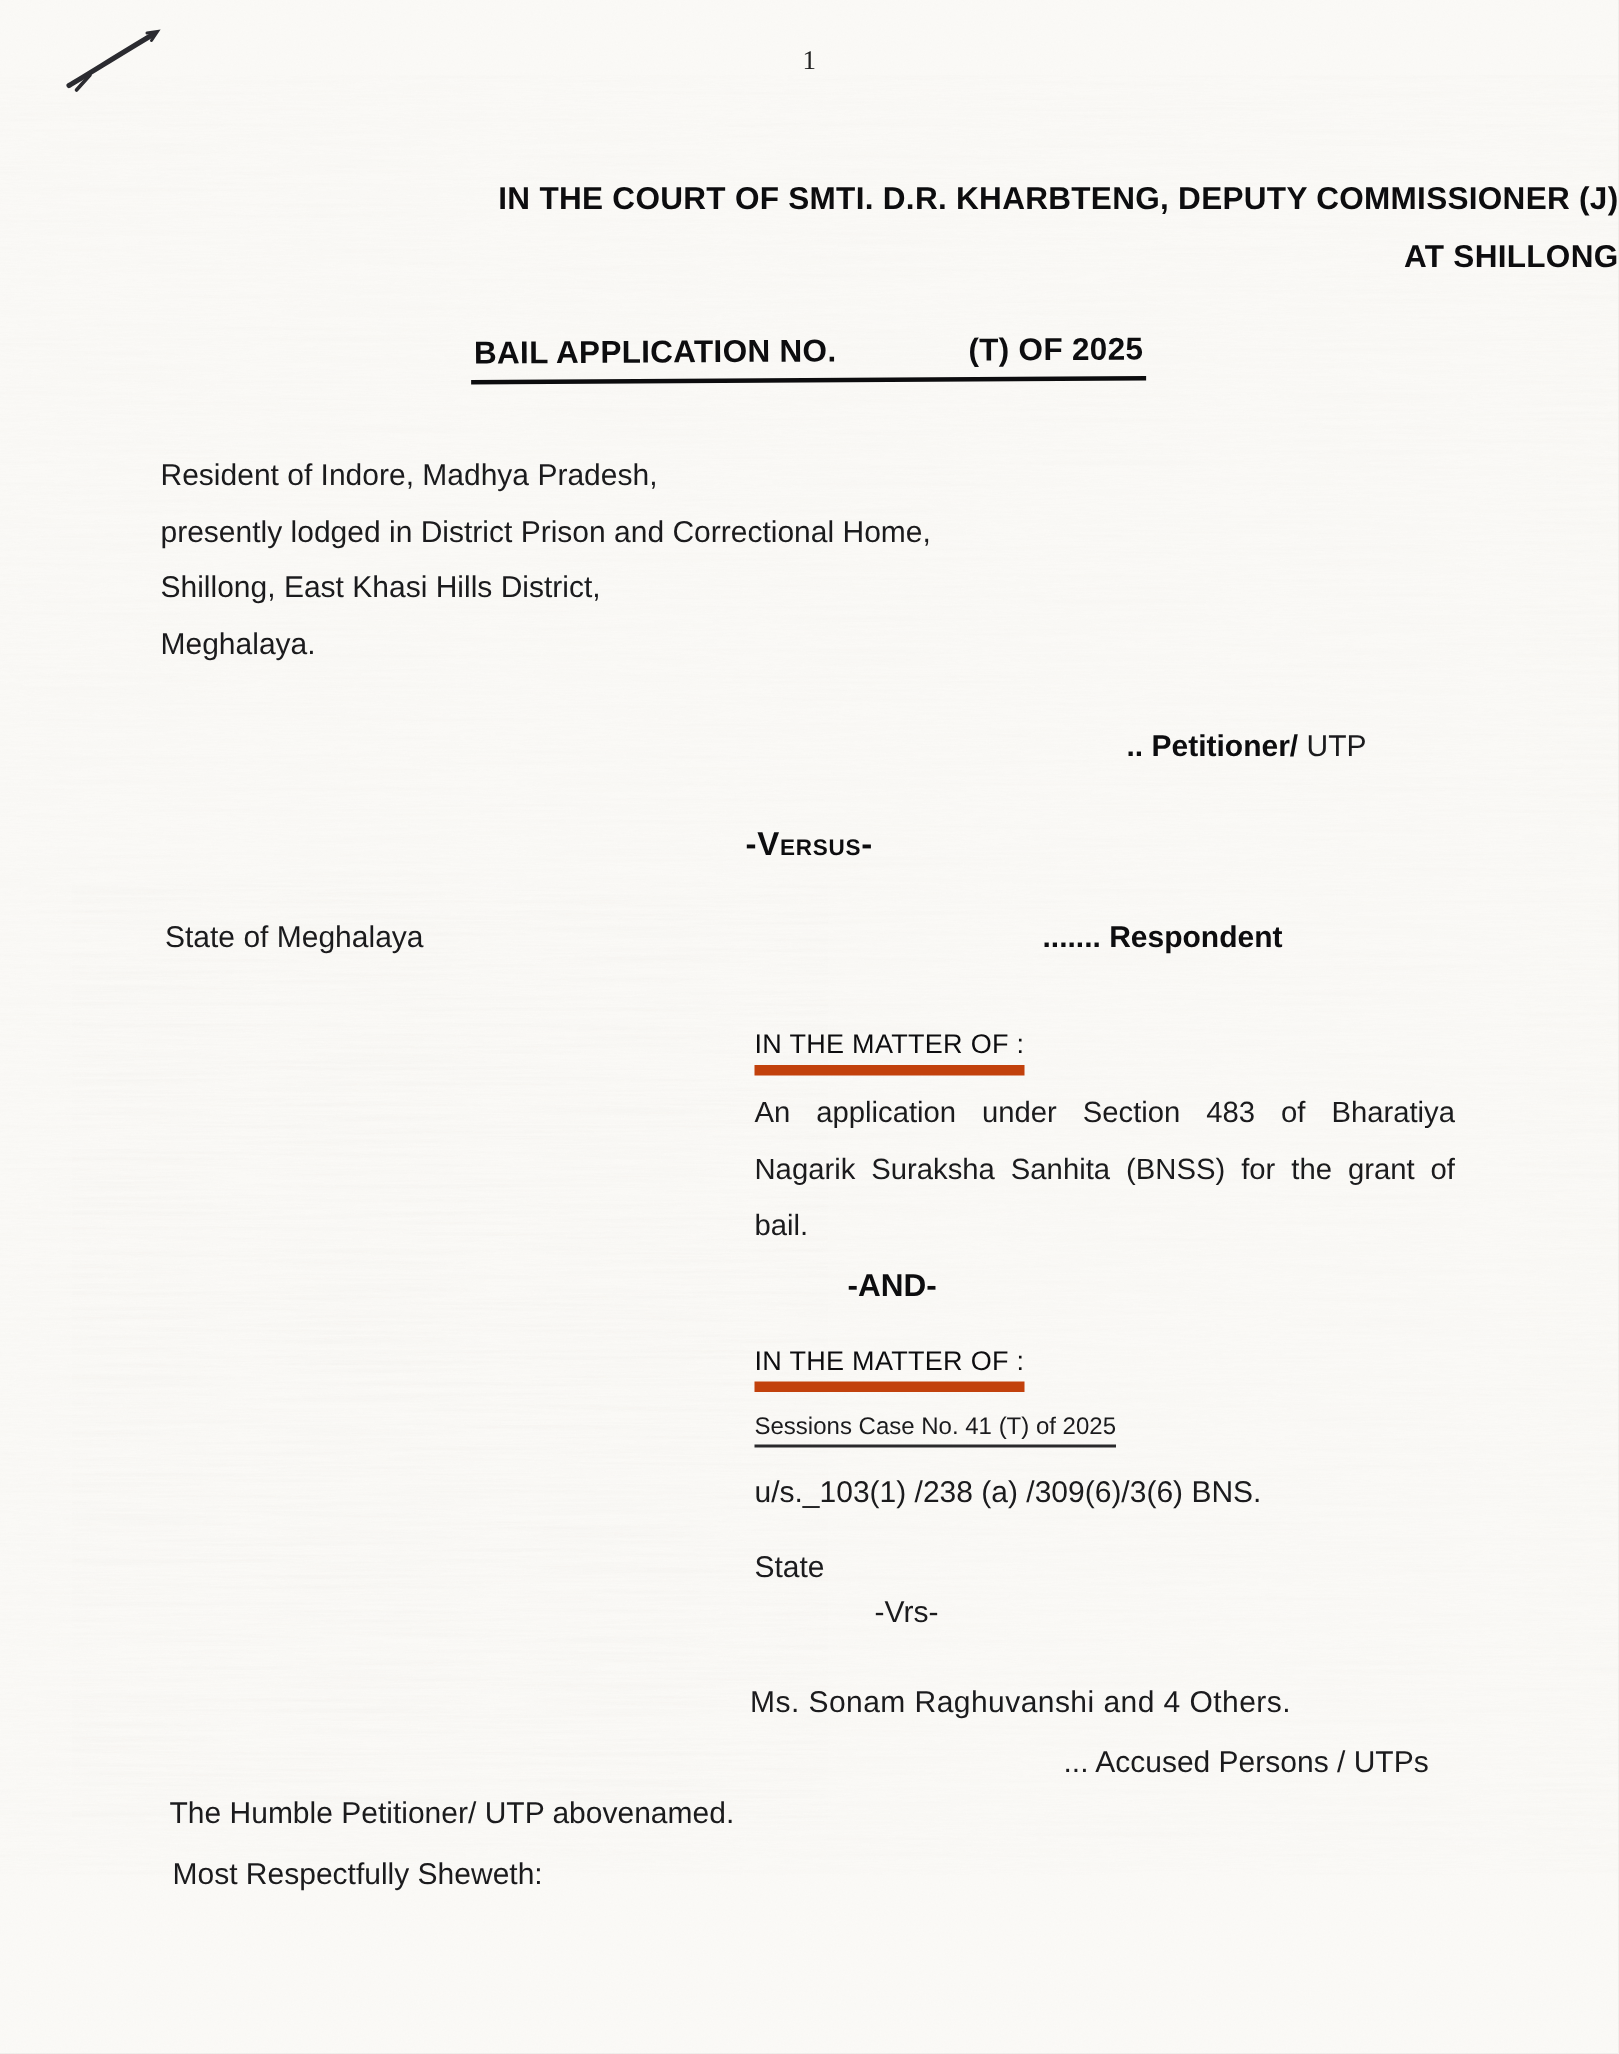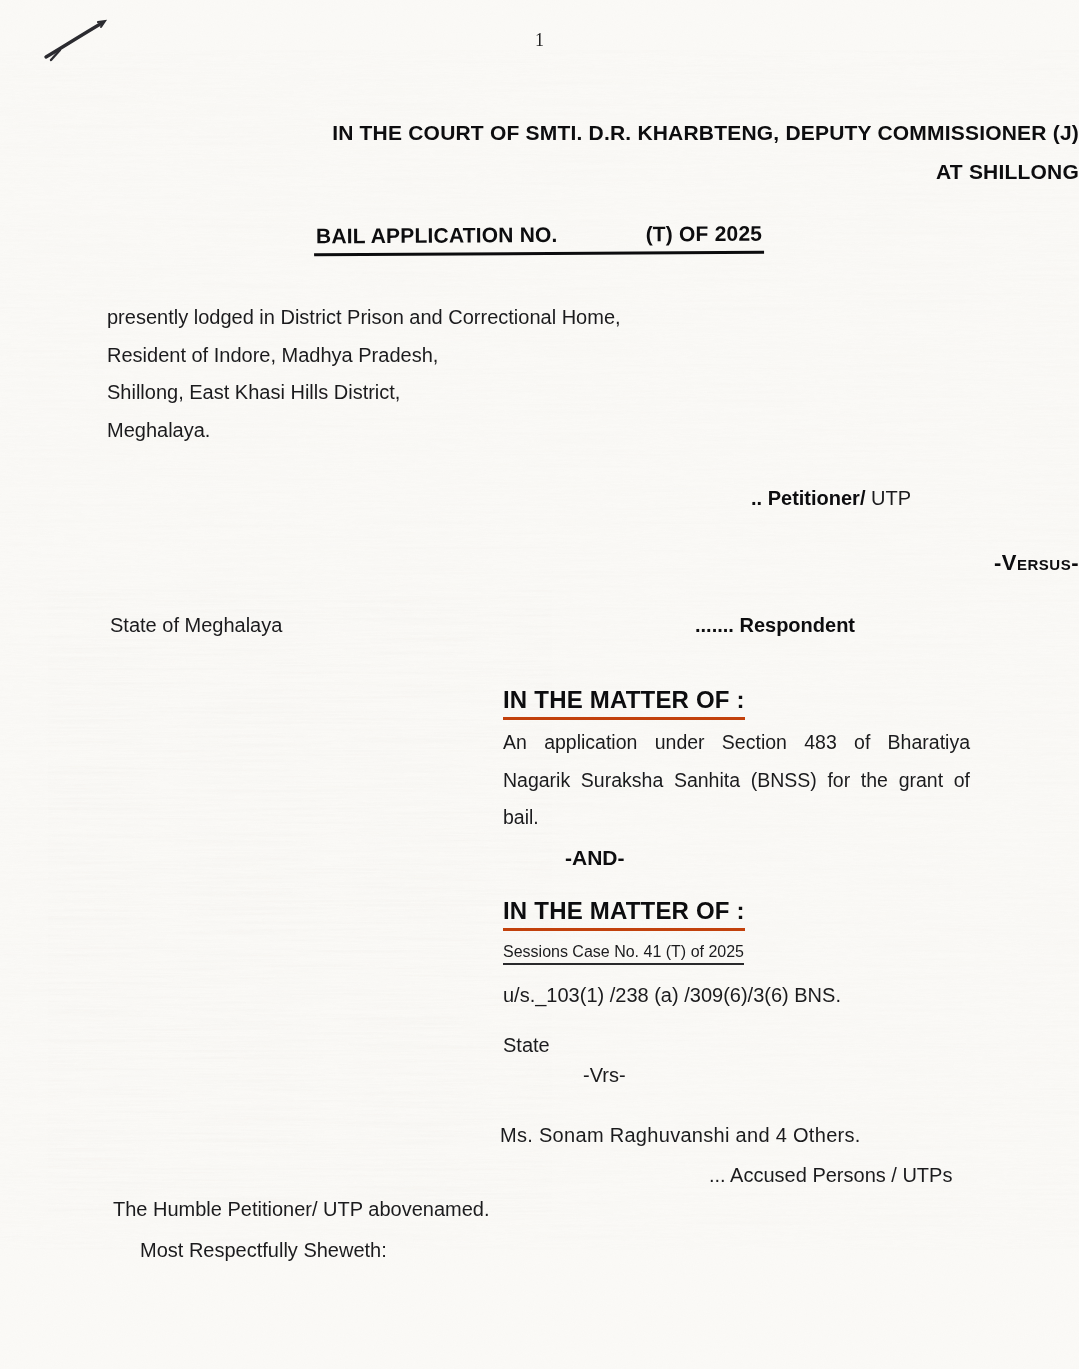--- a/index.html
+++ b/index.html
@@ -51,32 +51,32 @@
     font-size:20px;line-height:37.6px;
   }
   .petitioner-role{
     top:487px;left:719px;
     font-size:20px;
     margin-left:32px;
   }
   .bold{font-weight:bold;color:#0d0d0f;}
 
   .versus-sep{
-    top:550px;left:0;right:0;text-align:right;
+    top:550px;left:0;right:0;text-align:center;
     font-weight:bold;font-size:22px;color:#0d0d0f;
     font-variant:small-caps;letter-spacing:0.5px;
   }
 
   .respondent-name{top:614px;left:110px;font-size:20px;}
   .respondent-role{top:614px;left:695px;font-size:20px;}
 
   .matter-heading{
     display:inline-block;
-    font-weight:bold;font-size:24px;color:#0d0d0f;
-    border-bottom:3px solid #c2410c;
+    font-weight:normal;font-size:18px;color:#0d0d0f;
+    border-bottom:7px solid #c2410c;
     padding-bottom:3px;letter-spacing:0.2px;
   }
   .matter1-heading{top:686px;left:503px;}
   .matter1-body{
     top:724px;left:503px;width:467px;
     font-size:19.5px;line-height:37.6px;
     text-align:justify;
   }
   .and-sep{
     top:846px;left:565px;
@@ -89,21 +89,21 @@
     border-bottom:2px solid #2a2a2c;
     padding-bottom:2px;
   }
   .sections-line{top:984px;left:503px;font-size:20px;}
   .party1{top:1034px;left:503px;font-size:20px;}
   .vrs-sep{top:1064px;left:583px;font-size:20px;}
   .party2{top:1124px;left:500px;font-size:20px;letter-spacing:0.3px;}
   .party2-role{top:1164px;left:709px;font-size:20px;}
 
   .footer-line1{top:1198px;left:113px;font-size:20px;}
-  .footer-line2{top:1239px;left:115px;font-size:20px;margin-left:25px;}
+  .footer-line2{top:1239px;left:115px;font-size:20px;}
 </style>
 </head>
 <body>
 
 <div class="page">
 
   <svg class="noise-layer" width="1079" height="1369" xmlns="http://www.w3.org/2000/svg">
     <defs>
       <filter id="grain">
         <feTurbulence type="fractalNoise" baseFrequency="0.9" numOctaves="2" seed="7" result="n"></feTurbulence>
@@ -134,22 +134,22 @@
       <div class="line2">AT SHILLONG</div>
     </div>
 
     <div class="abs case-line">
       <span class="underlined-group">
         <span>BAIL APPLICATION NO.</span><span class="blank-space"></span><span>(T) OF 2025</span>
       </span>
     </div>
 
     <div class="abs petitioner-block">
+      <div>Resident of Indore, Madhya Pradesh,</div>
       <div>presently lodged in District Prison and Correctional Home,</div>
-      <div>Resident of Indore, Madhya Pradesh,</div>
       <div>Shillong, East Khasi Hills District,</div>
       <div>Meghalaya.</div>
     </div>
 
     <div class="abs petitioner-role">
       <span class="bold">.. Petitioner/</span><span> UTP</span>
     </div>
 
     <div class="abs versus-sep">-Versus-</div>
 

